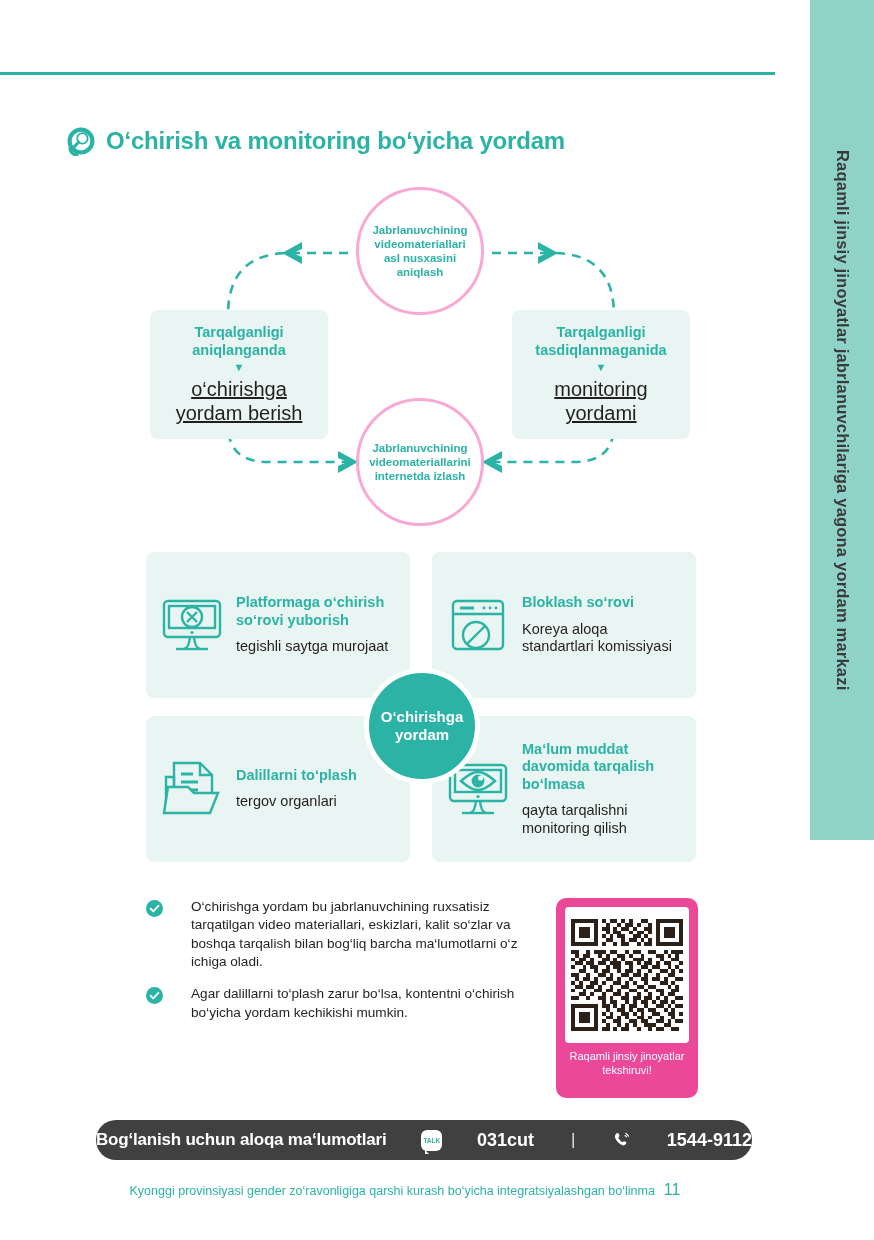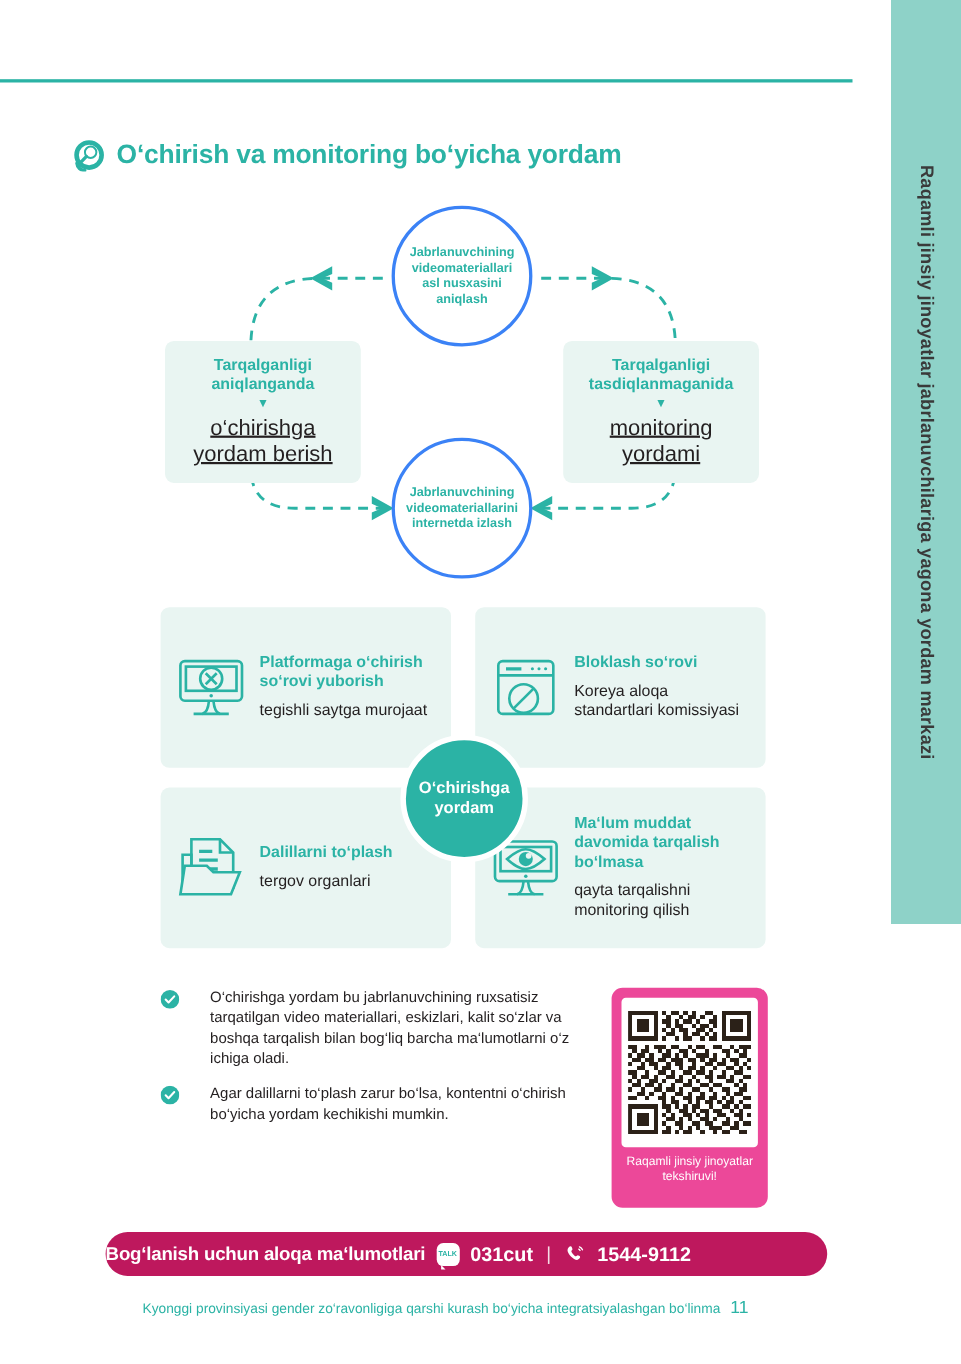--- a/index.html
+++ b/index.html
@@ -33,21 +33,21 @@
   
   .heading { position: absolute; left: 66px; top: 126px; display: flex; align-items: center; gap: 10px; }
   .heading-icon { width: 30px; height: 30px; flex: none; }
   .heading-text { font-size: 24px; font-weight: bold; color: #2bb3a5; letter-spacing: -0.2px; }
 
   
   .cycle { position: absolute; left: 150px; top: 190px; width: 560px; height: 340px; }
   .cycle svg { position: absolute; left: 0; top: 0; }
   .node-circle {
     position: absolute; width: 128px; height: 128px; border-radius: 50%;
-    border: 3px solid #3b82f6; background: #fff;
+    border: 3px solid #f9a8d4; background: #fff;
     display: flex; align-items: center; justify-content: center; text-align: center;
     font-size: 11.5px; font-weight: bold; color: #2bb3a5; line-height: 1.22; padding: 0 10px;
   }
   .node-top { left: 206px; top: -3px; }
   .node-bottom { left: 206px; top: 208px; }
 
   .node-box {
     position: absolute; width: 178px; border-radius: 8px;
     background: #e9f5f2; text-align: center; padding: 14px 8px 14px;
   }
@@ -97,22 +97,22 @@
     display: flex; flex-direction: column; align-items: center;
     padding: 9px 9px 0;
   }
   .qr-white { width: 124px; height: 136px; background: #fff; border-radius: 4px; display:flex; align-items:center; justify-content:center; }
   .qr-caption { color: #fff; font-size: 11px; text-align: center; line-height: 1.25; margin-top: 7px; }
 
   
   .contact-bar {
     position: absolute; left: 96px; top: 1120px;
     width: 656px; height: 40px; border-radius: 20px;
-    background: #be185d; color: #fff;
-    display: flex; align-items: center; justify-content: flex-start; gap: 10px;
+    background: #404040; color: #fff;
+    display: flex; align-items: center; justify-content: space-between; gap: 10px;
   }
   .contact-label { font-size: 17px; font-weight: bold; letter-spacing: -0.2px; }
   .talk-badge {
     width: 21px; height: 21px; border-radius: 6px; background: #fff; color: #2bb3a5;
     display: flex; align-items: center; justify-content: center;
     font-size: 6.5px; font-weight: bold; position: relative;
   }
   .talk-badge::after {
     content: ""; position: absolute; bottom: -3px; left: 4px;
     border-left: 4px solid #fff; border-top: 4px solid transparent;

